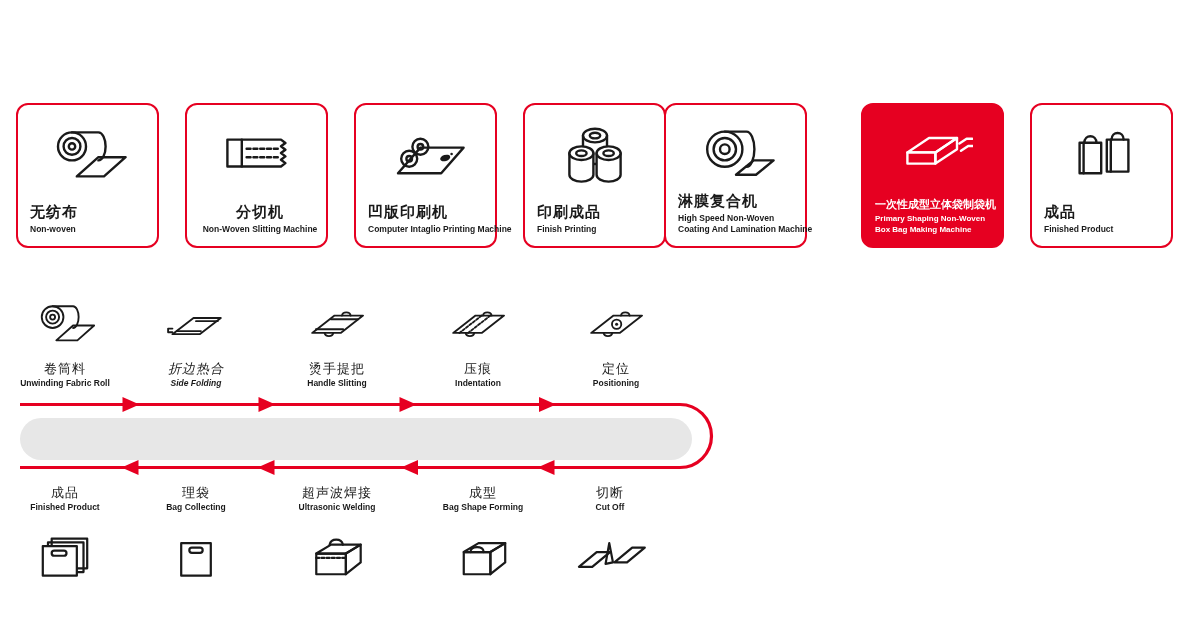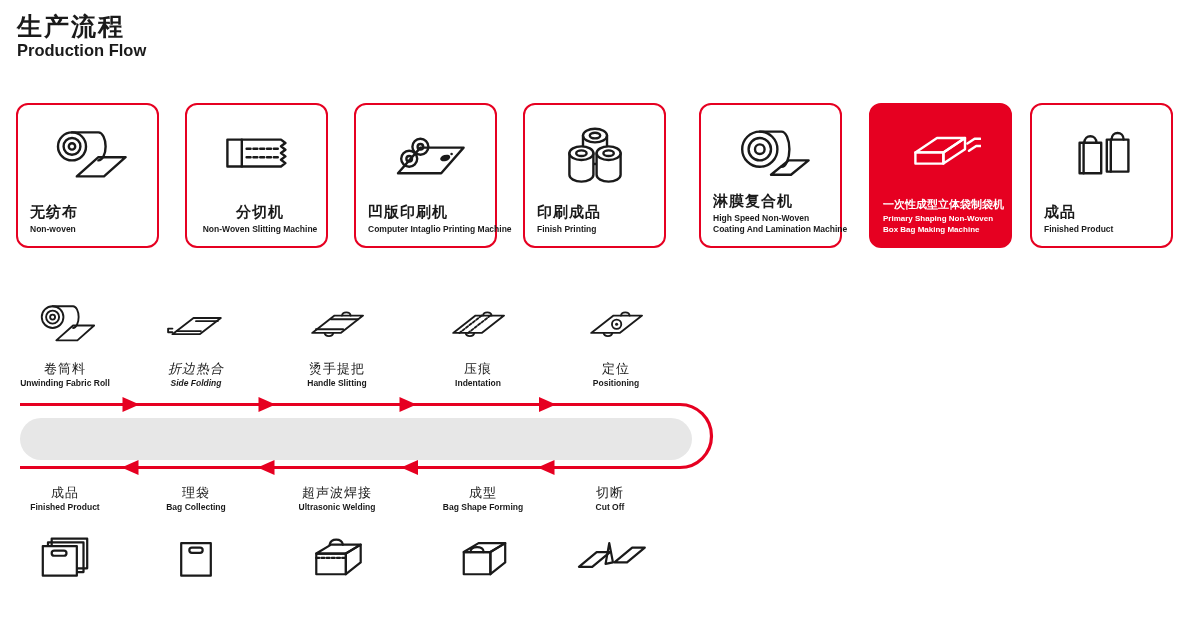--- a/index.html
+++ b/index.html
@@ -13,21 +13,21 @@
 
   header { position:absolute; left:17px; top:12px; }
   .title-zh { font-size:25px; font-weight:bold; letter-spacing:2px; line-height:1.15; }
   .title-en { font-size:16.5px; font-weight:bold; line-height:1.1; }
 
   
   .card {
     position:absolute; top:103px; width:143px; height:145px;
     border:2px solid var(--accent); border-radius:12px; background:#fff; color:var(--ink);
   }
-  .card.highlight { background:var(--accent); border-color:var(--accent); color:#fff;margin-left:8px; }
+  .card.highlight { background:var(--accent); border-color:var(--accent); color:#fff; }
   .card .icon { position:absolute; top:9px; left:0; right:0; display:flex; justify-content:center; }
   .card svg.glyph { width:96px; height:80px; }
   .card .txt { position:absolute; left:12px; right:5px; bottom:11px; }
   .card .zh { font-size:15px; font-weight:600; margin-bottom:2px; letter-spacing:1px; }
   .card .en { font-size:8.5px; font-weight:bold; white-space:pre; line-height:1.3; }
   .card.highlight .zh { font-size:11px; letter-spacing:0; font-weight:bold; }
   .card.highlight .en { font-size:8px; }
 
   
   .station { position:absolute; width:150px; text-align:center; }
@@ -162,24 +162,20 @@
       <polyline points="32,38 32,28 80,28 80,68 66,68"></polyline>
       <polyline points="27,38 27,33 75,33 75,73 66,73"></polyline>
       <rect x="20" y="38" width="46" height="40" fill="#fff"></rect>
       <rect x="32" y="44" width="20" height="7" rx="3.5"></rect>
     </symbol>
   </defs>
 </svg>
 
 <div class="page">
 
-  <header>
-    <div class="title-zh">生产流程</div>
-    <div class="title-en">Production Flow</div>
-  </header>
 
   <svg id="loop-svg" width="1200" height="624" viewBox="0 0 1200 624">
     <rect class="loop-track" x="20" y="418" width="672" height="42" rx="21"></rect>
     <path class="loop-line" d="M20,404.5 H680 A31.5,31.5 0 0 1 680,467.5 H20"></path>
   <polygon points="122.5,397 139.5,404.5 122.5,412" fill="#e60021"></polygon>
       <polygon points="258.5,397 275.5,404.5 258.5,412" fill="#e60021"></polygon>
       <polygon points="399.5,397 416.5,404.5 399.5,412" fill="#e60021"></polygon>
       <polygon points="539,397 556,404.5 539,412" fill="#e60021"></polygon>
       <polygon points="138.5,460 121.5,467.5 138.5,475" fill="#e60021"></polygon>
       <polygon points="274.5,460 257.5,467.5 274.5,475" fill="#e60021"></polygon>
@@ -225,21 +221,21 @@
         <div class="icon">
           <svg class="glyph" viewBox="0 0 100 100">
             <use href="#i-rolls3"></use>
           </svg>
         </div>
         <div class="txt">
           <div class="zh">印刷成品</div>
           <div class="en">Finish Printing</div>
         </div>
       </div>
-      <div class="card" style="left: 699px;">
+      <div class="card" style="left: 664px;">
         <div class="icon">
           <svg class="glyph" viewBox="0 0 100 100">
             <use href="#i-lamination"></use>
           </svg>
         </div>
         <div class="txt">
           <div class="zh">淋膜复合机</div>
           <div class="en">High Speed Non-Woven
 Coating And Lamination Machine</div>
         </div>

